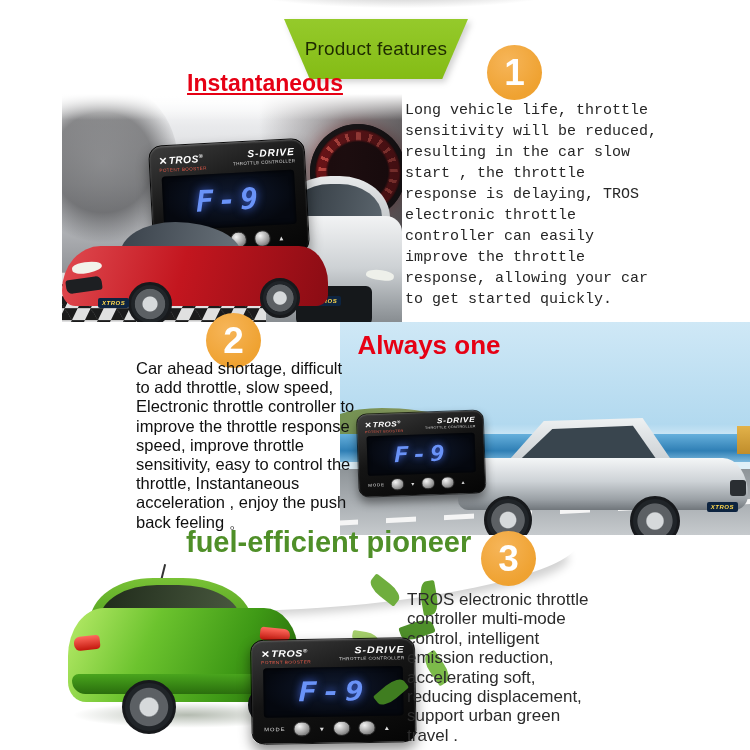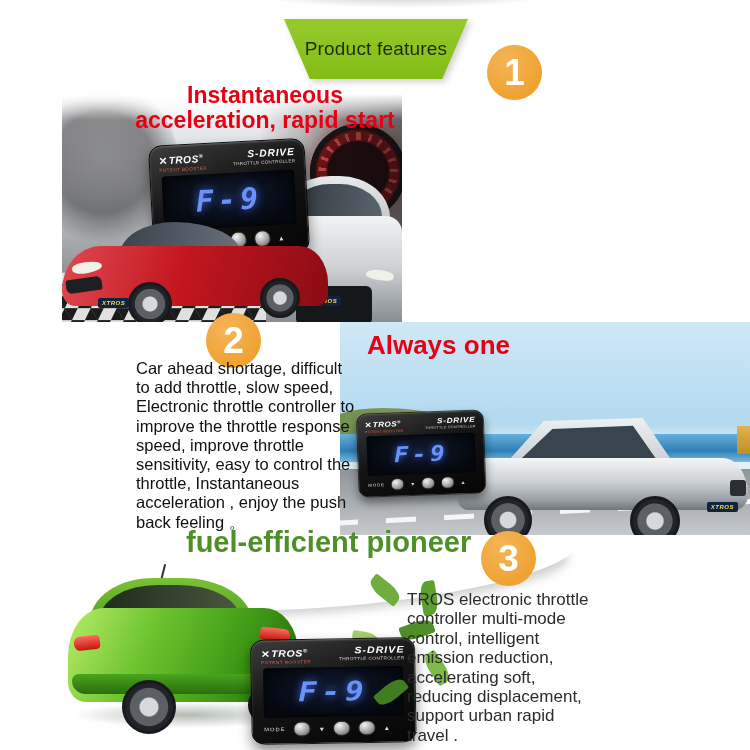--- a/index.html
+++ b/index.html
@@ -19,22 +19,22 @@
   .num-circle{position:absolute;width:55px;height:55px;border-radius:50%;
     background:radial-gradient(circle at 38% 30%,#f6b559,#efa231 70%);
     color:#fff;font-size:37px;font-weight:bold;display:flex;align-items:center;justify-content:center;
     z-index:30;}
   .c1{left:487px;top:45px;}
   .c2{left:206px;top:313px;}
   .c3{left:481px;top:531px;}
 
   
   .h-red{position:absolute;color:#e60014;font-weight:bold;z-index:25;text-align:center;}
-  .h1{left:85px;top:83px;width:360px;font-size:23px;line-height:25px;}
-  .h2{left:348px;top:330px;width:162px;font-size:26px;line-height:30px;text-align:right;}
+  .h1{left:85px;top:71px;width:360px;font-size:23px;line-height:25px;text-decoration:underline;}
+  .h2{left:348px;top:330px;width:162px;font-size:26px;line-height:30px;}
   .h-green{position:absolute;left:132px;top:528px;color:#4f8f28;font-weight:bold;
     font-size:29px;line-height:29px;z-index:25;}
   .h-green .ln2{margin-left:54px;}
 
   
   .para{position:absolute;white-space:pre-line;z-index:40;}
   .p1{left:405px;top:100px;width:295px;font-family:"Liberation Mono","DejaVu Sans Mono",monospace;
       font-size:15px;line-height:21px;color:#262626;}
   .p2{left:136px;top:359px;width:272px;font-size:16.5px;line-height:19.2px;color:#101010;}
   .p3{left:407px;top:590px;width:300px;font-size:17px;line-height:19.4px;color:#2b2b2b;}
@@ -203,45 +203,54 @@
       <span class="banner-label">Product features</span>
     </div>
   </div>
 
   <div class="num-circle c1">1</div>
   <div class="num-circle c2">2</div>
   <div class="num-circle c3">3</div>
 
   <div class="h-red h1">
     <div>Instantaneous</div>
-    <div>acceleration, rapid start</div>
   </div>
   <div class="h-red h2">
     <div>Always one</div>
   </div>
   <div class="h-green">
     <div class="ln2">fuel-efficient pioneer</div>
   </div>
 
+  <div class="para p1">Long vehicle life, throttle
+sensitivity will be reduced,
+resulting in the car slow
+start , the throttle
+response is delaying, TROS
+electronic throttle
+controller can easily
+improve the throttle
+response, allowing your car
+to get started quickly.</div>
   <div class="para p2">Car ahead shortage, difficult
 to add throttle, slow speed,
 Electronic throttle controller to
 improve the throttle response
 speed, improve throttle
 sensitivity, easy to control the
 throttle, Instantaneous
 acceleration , enjoy the push
 back feeling 。</div>
   <div class="para p3">TROS electronic throttle
 controller multi-mode
 control, intelligent
 emission reduction,
 accelerating soft,
 reducing displacement,
-support urban rapid
+support urban green
 travel .</div>
 
   <div class="scene scene1">
     <div class="s1-tire"></div>
     <div class="s1-gauge"></div>
     <div class="s1-darkright"></div>
     <div class="s1-check"></div>
 
     <div class="s1-car-silver">
       <div class="c1s-roof"></div>

